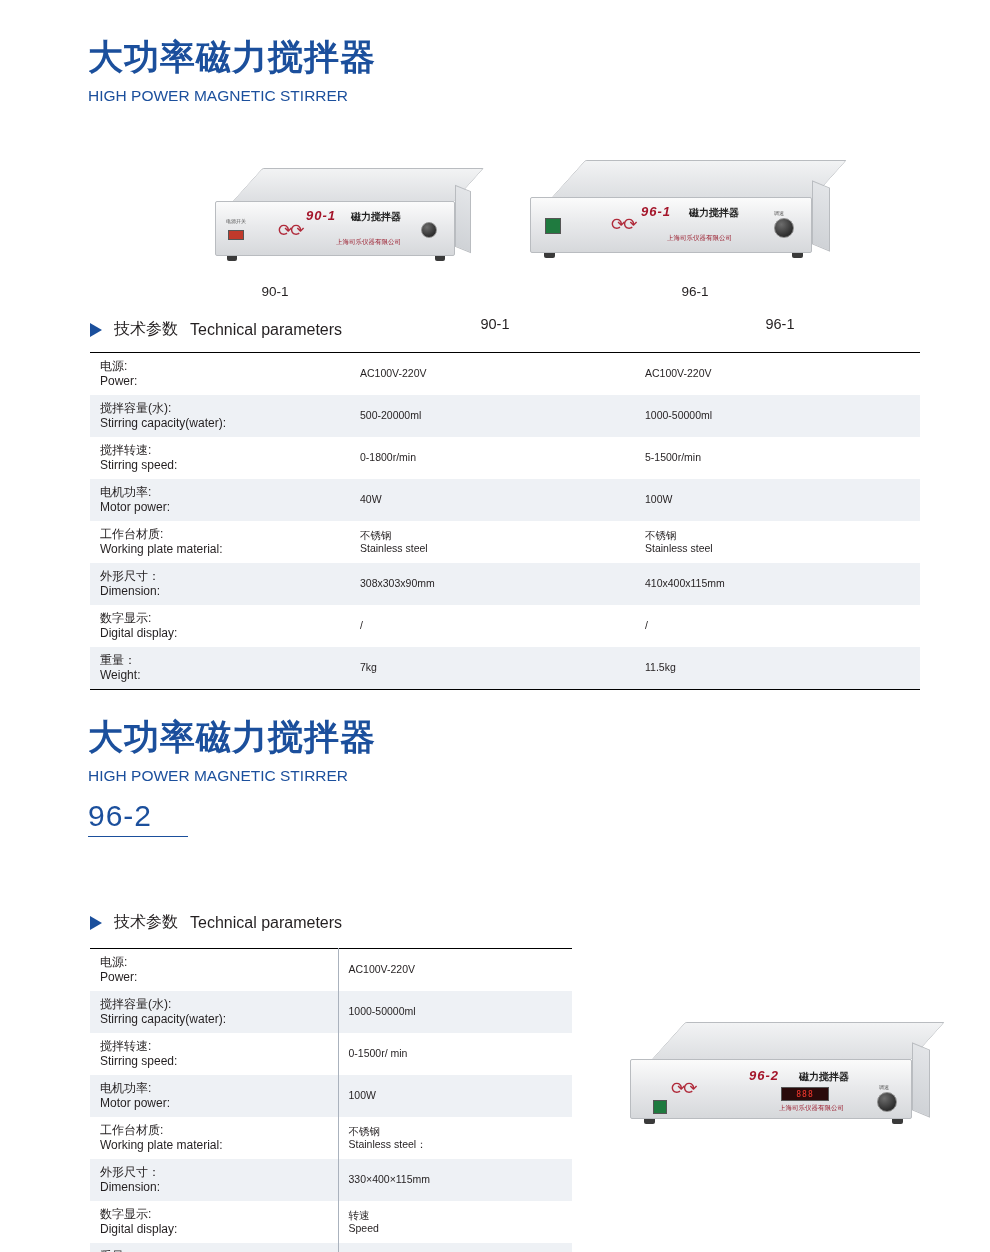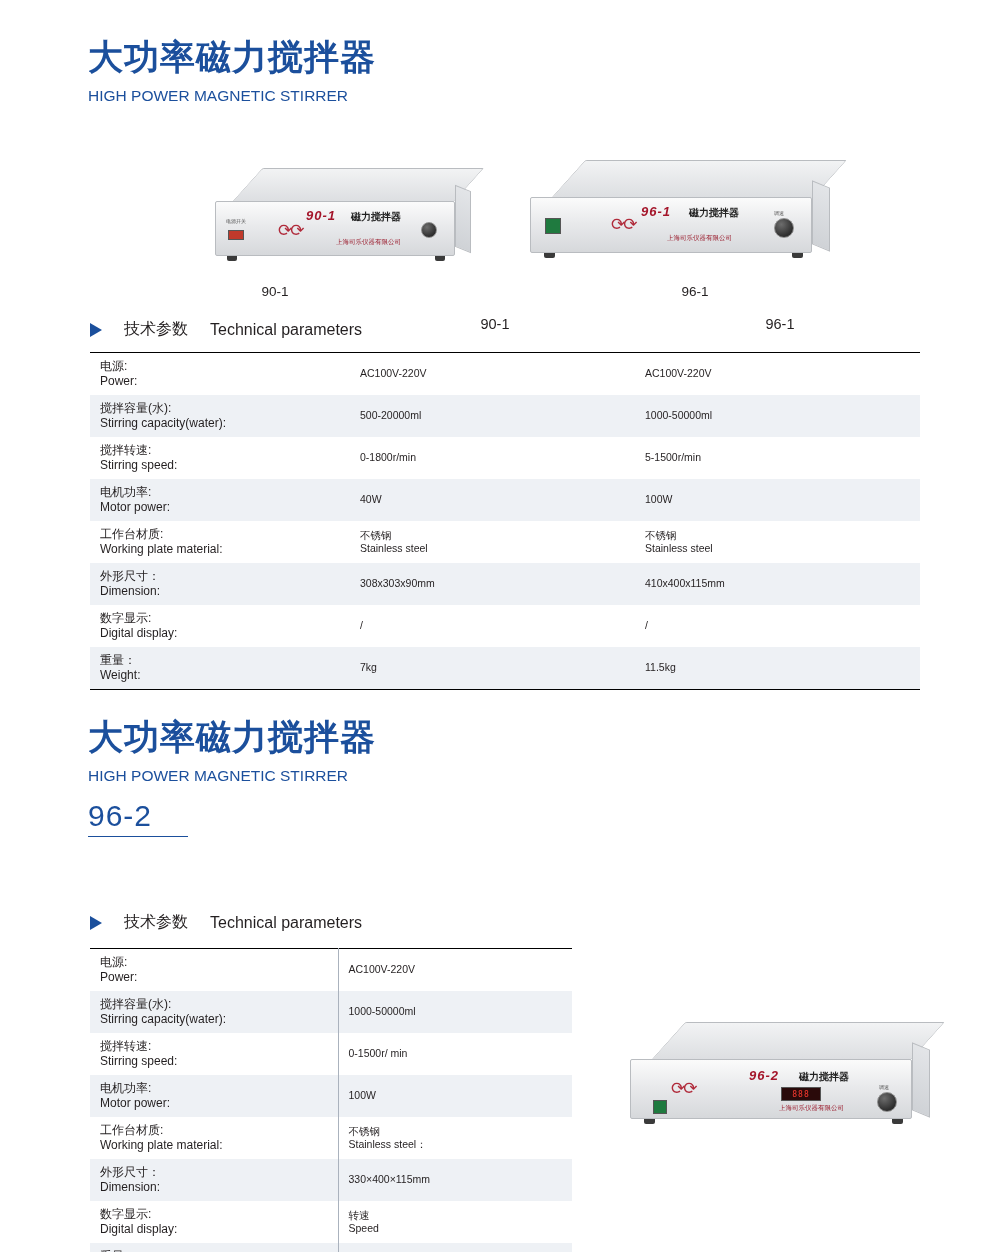--- a/index.html
+++ b/index.html
@@ -36,21 +36,21 @@
     display: inline-block;
     padding-bottom: 3px;
     border-bottom: 1.5px solid #1b4f9c;
     padding-right: 36px;
   }
 
   
   .sec-head {
     display: flex;
     align-items: center;
-    gap: 22px;
+    gap: 12px;
   }
   .tri {
     width: 0; height: 0;
     border-left: 12px solid #1b4f9c;
     border-top: 7px solid transparent;
     border-bottom: 7px solid transparent;
   }
   .sec-head .txt {
     font-size: 16px;
     color: #231f20;
@@ -442,21 +442,21 @@
   </div>
 
   <div class="device" style="left:620px; top:1022px; width:320px; height:118px;">
     <div class="dev-top" style="left:48px; top:0px; width:260px; height:38px;"></div>
     <div class="dev-body" style="position:absolute; left:10px; top:37px; width:282px; height:60px;">
       <div class="logo-swirl" style="left:40px; top:20px;">⟳⟳</div>
       <div class="brand-red" style="left:118px; top:8px; font-size:13px;">96-2</div>
       <div class="brand-cn" style="left:168px; top:10px; font-size:10px;">磁力搅拌器</div>
       <div class="brand-sub" style="left:148px; top:44px;">上海司乐仪器有限公司</div>
       <div class="sw-green" style="left:22px; top:40px; width:14px; height:14px;"></div>
-      <div class="display" style="left:150px; top:27px; width:40px; height:14px;">888</div>
+      <div class="display" style="left:150px; top:27px; width:48px; height:14px;">888</div>
       <div class="tinytxt" style="left:248px; top:24px;">调速</div>
       <div class="knob" style="left:246px; top:32px; width:20px; height:20px;"></div>
     </div>
     <div class="dev-side" style="left:292px; top:24px; width:18px; height:68px; transform:skewY(22deg);"></div>
     <div class="foot" style="left:24px; top:97px; width:11px;"></div>
     <div class="foot" style="left:272px; top:97px; width:11px;"></div>
   </div>
 
 </div>
 

